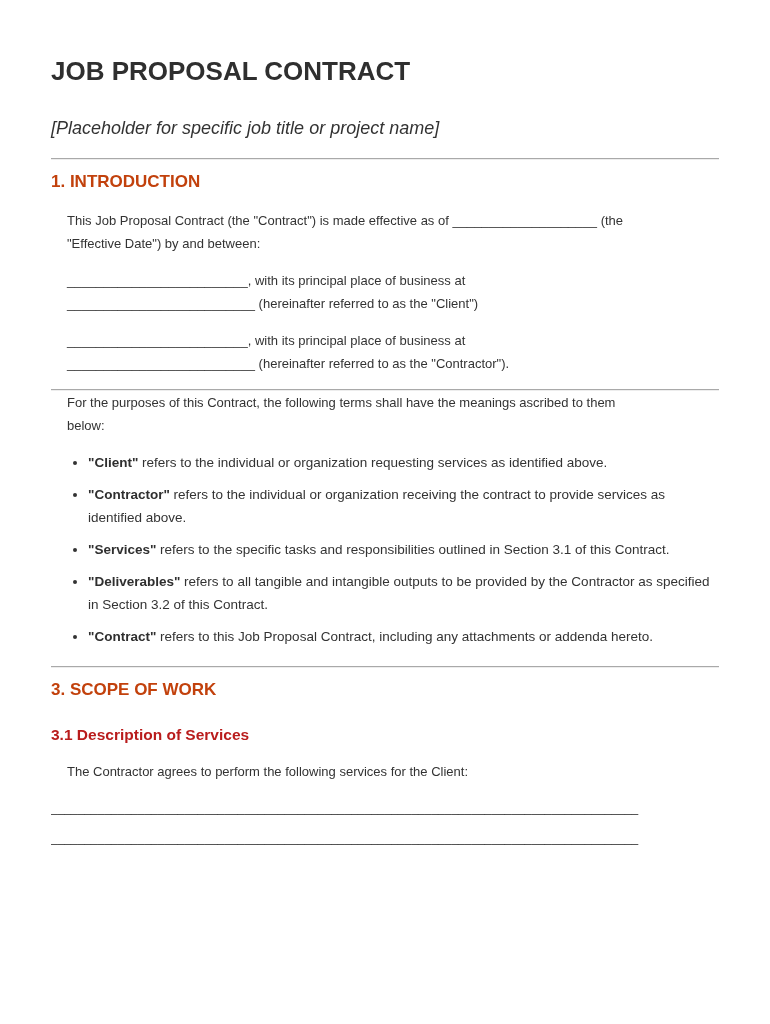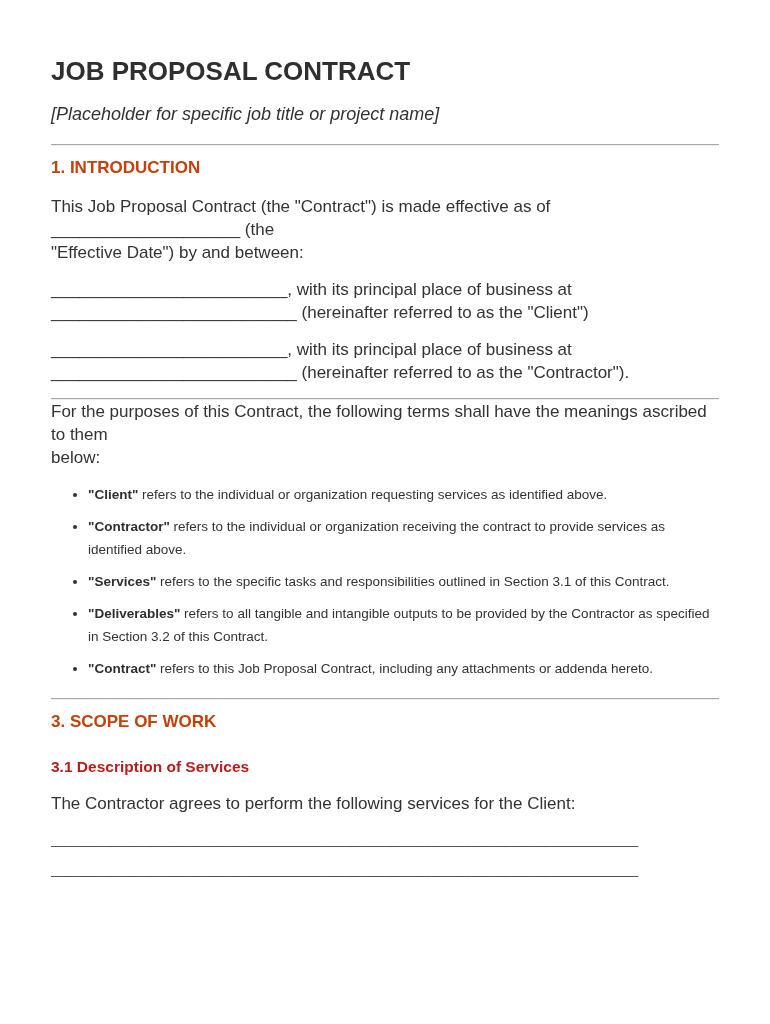--- a/index.html
+++ b/index.html
@@ -19,21 +19,21 @@
     width: 770px;
     height: 1024px;
     padding: 56px 51px 20px 51px;
     background: #ffffff;
   }
   h1.doc-title {
     font-size: 26px;
     line-height: 1.2;
     font-weight: 700;
     color: #2f2f2f;
-    margin: 0 0 17px 0;
+    margin: 0 0 31px 0;
   }
   p.doc-subtitle {
     font-size: 18px;
     font-style: italic;
     margin: 0 0 19px 0;
   }
   hr.section-divider {
     height: 0;
     border: none;
     border-top: 1px solid #a9a9a9;
@@ -46,23 +46,23 @@
     color: #c2410c;
     margin: 12px 0 17px 0;
   }
   h3.subsection-heading {
     font-size: 15.5px;
     font-weight: 700;
     color: #b91c1c;
     margin: 26px 0 16px 0;
   }
   p.body-text {
-    font-size: 17px;
+    font-size: 13px;
     line-height: 23px;
-    margin: 0 0 14px 0;
+    margin: 0 0 14px 16px;
     white-space: pre-line;
   }
   p.spacer-after {
     margin-bottom: 18px;
   }
   ul.def-list {
     margin: 0 0 18px 0;
     padding: 0 0 0 37px;
     list-style: disc;
   }

